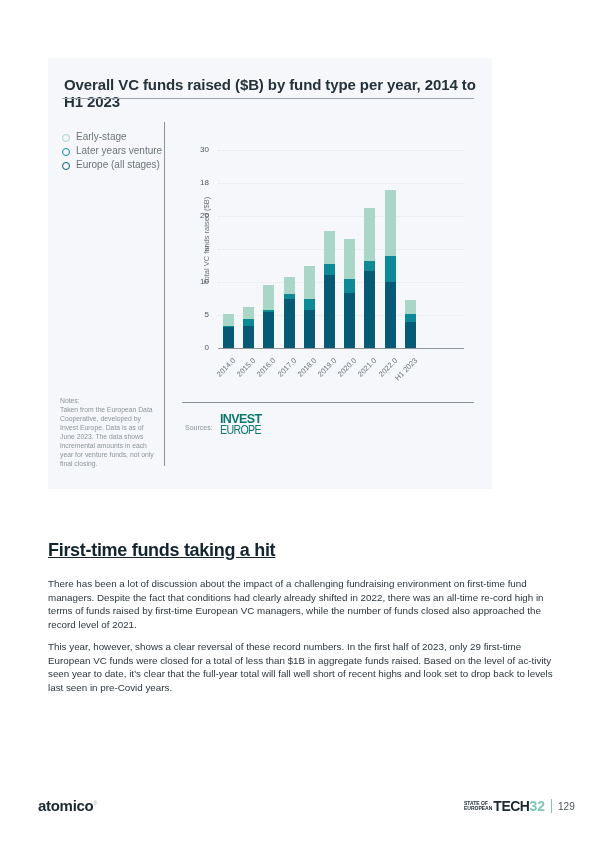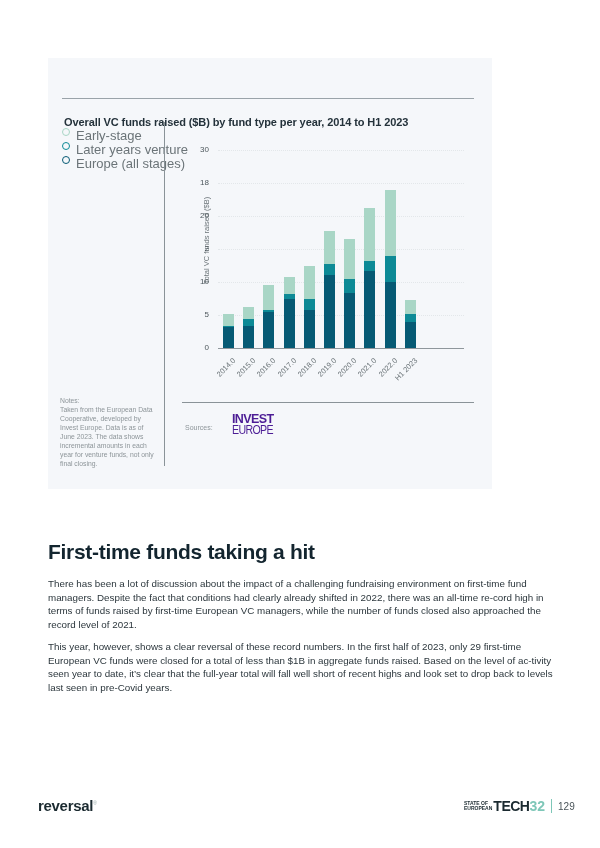--- a/index.html
+++ b/index.html
@@ -1,39 +1,39 @@
 <!DOCTYPE html>
 <html><head>
 <meta charset="utf-8">
 <style>
   html, body { margin:0; padding:0; }
   body { width:600px; height:848px; background:#ffffff; position:relative; overflow:hidden;
          font-family:"Liberation Sans", sans-serif; color:#1d2a33; }
   .panel { position:absolute; left:48px; top:58px; width:444px; height:431px; background:#f5f7fa; }
-  .chart-title { position:absolute; left:16px; top:18px; font-size:11px; font-weight:bold; color:#24323b; letter-spacing:-0.1px;margin-top:40px; }
+  .chart-title { position:absolute; left:16px; top:18px; font-size:15px; font-weight:bold; color:#24323b; letter-spacing:-0.1px; }
   .title-rule { position:absolute; left:14px; top:40px; width:412px; height:1px; background:#9aa3a9; }
   .legend { position:absolute; left:14px; top:70px; }
-  .legend-item { display:flex; align-items:flex-start; height:14px; font-size:13px; color:#6b7478; }
+  .legend-item { display:flex; align-items:flex-end; height:14px; font-size:10px; color:#6b7478; }
   .legend-dot { width:6px; height:6px; border-radius:50%; border:1.5px solid; margin-right:6px; background:#f5f7fa; }
   .vdivider { position:absolute; left:116px; top:64px; width:1px; height:344px; background:#8a9398; }
   .plot { position:absolute; left:170px; top:92px; width:246px; height:200px; }
   .ytick { position:absolute; left:-23px; font-size:8px; color:#4d575c; width:14px; text-align:right; }
   .gridline { position:absolute; left:0; right:0; border-top:1px dotted #e3e7ea; }
   .axisline { position:absolute; left:0; right:0; height:1px; background:#8f979c; }
   .ylabel { position:absolute; left:-62px; top:86px; width:100px; transform:rotate(-90deg); font-size:7.5px; color:#6b7478; text-align:center; }
   .bar { position:absolute; bottom:0; width:11px; display:flex; flex-direction:column-reverse; }
   .seg { width:100%; }
   .xlabel { position:absolute; top:206px; font-size:7.5px; color:#6b7478; transform:rotate(-45deg); transform-origin:right top; white-space:nowrap; text-align:right; width:30px; }
   .src-rule { position:absolute; left:134px; top:344px; width:292px; height:1px; background:#8a9398; }
   .notes { position:absolute; left:12px; top:338px; width:100px; font-size:6.8px; line-height:9px; color:#8d9599; }
   .sources-label { position:absolute; left:137px; top:366px; font-size:7px; color:#8d9599; }
-  .ie-logo { position:absolute; left:184px; top:354px; color:#4c1d95; line-height:11px; }
+  .ie-logo { position:absolute; left:172px; top:354px; color:#0f766e; line-height:11px; }
   .ie-logo .invest { font-weight:bold; font-size:12.5px; letter-spacing:-0.6px; }
   .ie-logo .europe { font-size:12.5px; letter-spacing:-0.8px; transform:scaleX(0.85); transform-origin:left; display:block; }
-  h1 { position:absolute; left:48px; top:540px; margin:0; font-size:21px; font-weight:bold; color:#13252f; letter-spacing:-0.3px; }
+  h1 { position:absolute; left:48px; top:540px; margin:0; font-size:18px; font-weight:bold; color:#13252f; letter-spacing:-0.3px;text-decoration:underline; }
   .body-text { position:absolute; left:48px; width:510px; font-size:9.8px; line-height:13.5px; color:#2b363c; margin:0; }
   .footer-logo { position:absolute; left:38px; top:797px; font-size:15px; font-weight:bold; color:#1b2a30; letter-spacing:-0.3px; }
   .footer-logo sup { font-size:5px; color:#9aa; font-weight:normal; }
   .sot { position:absolute; left:464px; top:798px; display:flex; align-items:center; }
   .sot-small { font-size:5px; line-height:5.5px; font-weight:bold; color:#1b2a30; margin-right:1px; }
   .sot-tech { font-size:14px; font-weight:bold; color:#1b2a30; letter-spacing:-0.5px; }
   .sot-23 { font-size:14px; color:#7ec7b8; font-weight:bold; }
   .sot-sep { width:1px; height:14px; background:#7ec7b8; margin:0 6px; }
   .page-num { font-size:10px; color:#4a5459; }
 </style>
@@ -148,21 +148,21 @@
   <div class="ie-logo">
     <span class="invest">INVEST</span>
     <span class="europe">EUROPE</span>
   </div>
 </div>
 
 <h1>First-time funds taking a hit</h1>
 <p class="body-text" style="top:577px;">There has been a lot of discussion about the impact of a challenging fundraising environment on first-time fund managers. Despite the fact that conditions had clearly already shifted in 2022, there was an all-time re-cord high in terms of funds raised by first-time European VC managers, while the number of funds closed also approached the record level of 2021.</p>
 <p class="body-text" style="top:640px;">This year, however, shows a clear reversal of these record numbers. In the first half of 2023, only 29 first-time European VC funds were closed for a total of less than $1B in aggregate funds raised. Based on the level of ac-tivity seen year to date, it’s clear that the full-year total will fall well short of recent highs and look set to drop back to levels last seen in pre-Covid years.</p>
 
-<div class="footer-logo"><span>reversal</span><sup>®</sup></div>
+<div class="footer-logo"><span>atomico</span><sup>®</sup></div>
 
 <div class="sot">
   <div class="sot-small">
     <div>STATE OF</div>
     <div>EUROPEAN</div>
   </div>
   <span class="sot-tech">TECH</span>
   <span class="sot-23">32</span>
   <div class="sot-sep"></div>
   <span class="page-num">129</span>

